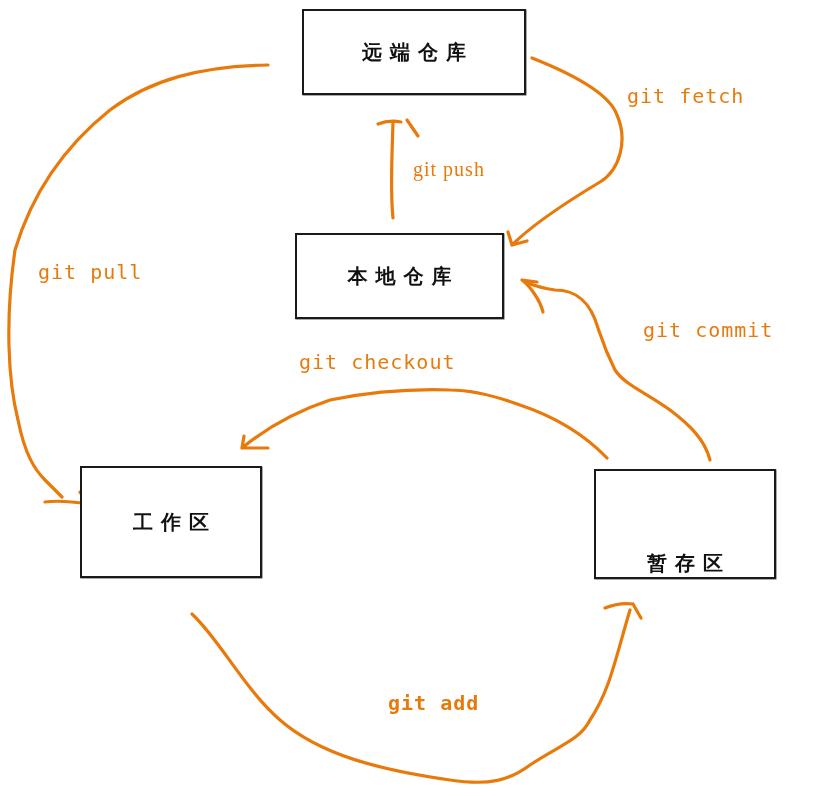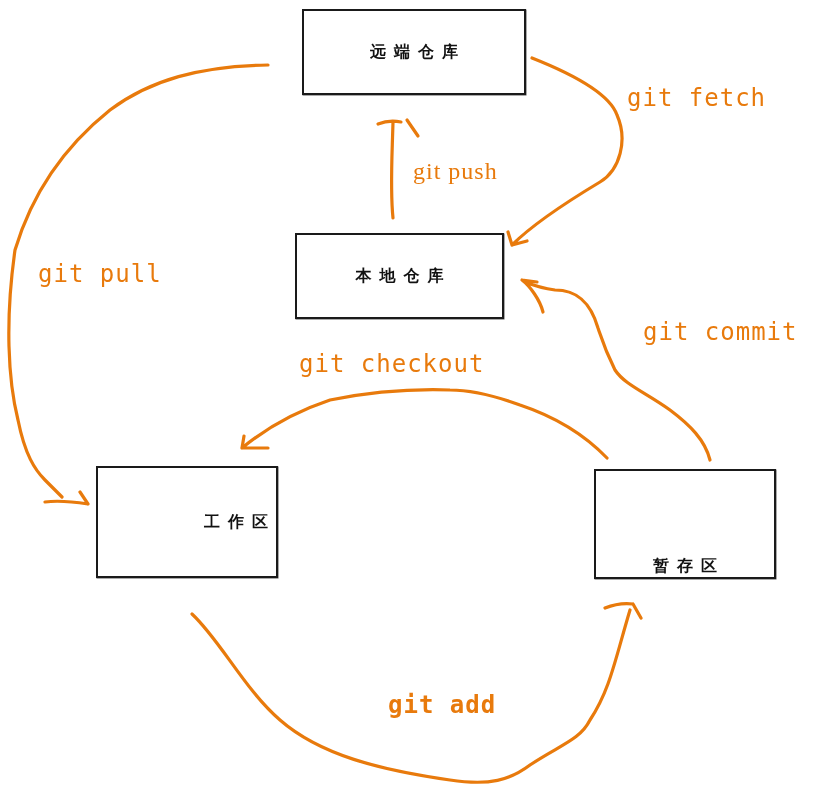--- a/index.html
+++ b/index.html
@@ -2,27 +2,27 @@
 <html><head>
   <meta charset="utf-8">
   <style>
     html, body { margin: 0; padding: 0; background: #ffffff; }
     body { width: 813px; height: 796px; position: relative; overflow: hidden;
            font-family: "DejaVu Sans", sans-serif; }
     #canvas { position: absolute; left: 0; top: 0; width: 813px; height: 796px; }
     .box { position: absolute; border: 2px solid #1a1a1a; background: #fff;
            display: flex; align-items: center; justify-content: center;
            box-shadow: 0.5px 0.5px 0 #555; }
-    .box span { font-size: 16px; letter-spacing: 8px; color: #111; font-weight: bold;
+    .box span { font-size: 20px; letter-spacing: 8px; color: #111; font-weight: bold;
                 font-family: Liberation Sans, sans-serif; padding-left: 8px; }
-    .label { position: absolute; color: #e87a0c; font-size: 24px;
+    .label { position: absolute; color: #e87a0c; font-size: 20px;
              font-family: "DejaVu Sans Mono", monospace; letter-spacing: 1px; white-space: nowrap; }
     #box-remote { left: 302px; top: 9px; width: 220px; height: 82px; }
     #box-local  { left: 295px; top: 225px; width: 205px; height: 82px; margin-top: 8px; }
-    #box-work   { left: 96px;  top: 466px; width: 178px; height: 108px; justify-content: flex-end; }
+    #box-work   { left: 80px;  top: 466px; width: 178px; height: 108px; }
     #box-stage  { left: 594px; top: 469px; width: 178px; height: 106px; align-items: flex-end; }
     #lbl-fetch    { left: 627px; top: 84px; }
     #lbl-push     { left: 413px; top: 158px; font-family: Liberation Serif, serif; }
     #lbl-pull     { left: 38px;  top: 260px; }
     #lbl-commit   { left: 643px; top: 318px; }
     #lbl-checkout { left: 299px; top: 350px; }
     #lbl-add      { left: 388px; top: 691px; font-weight: bold; }
     path.arrow { fill: none; stroke-width: 3.2; stroke-linecap: round; stroke-linejoin: round; }
   </style>
 </head>

